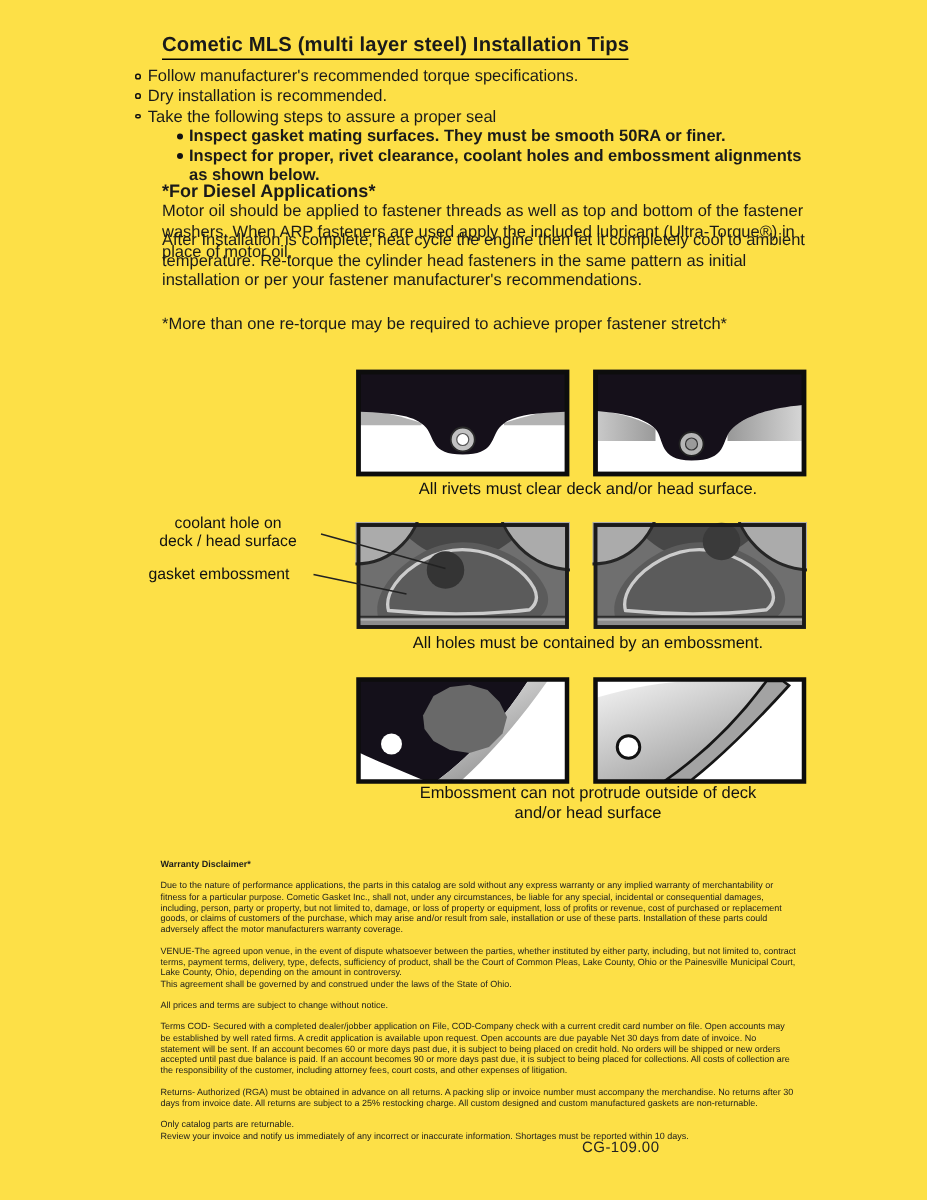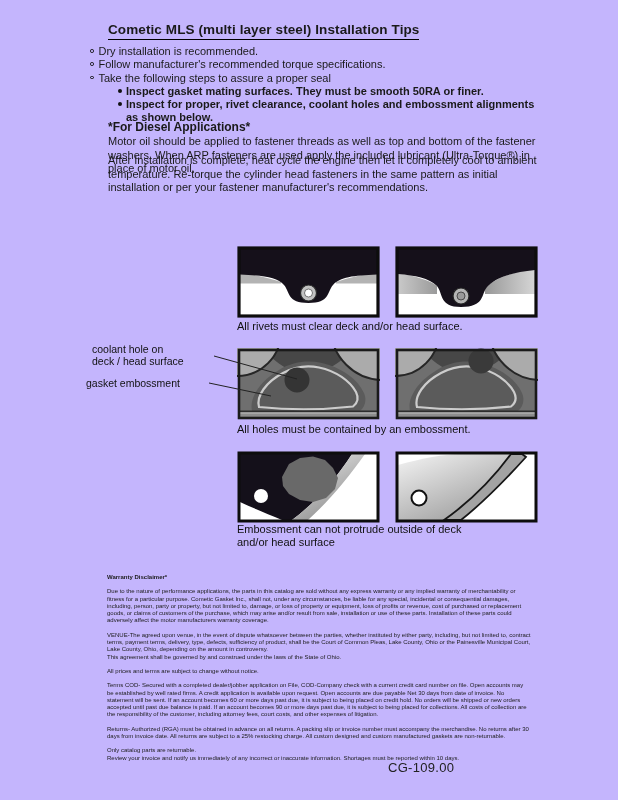--- a/index.html
+++ b/index.html
@@ -1,85 +1,86 @@
 <!DOCTYPE html>
 <html><head>
 <meta charset="utf-8">
 <style>
   * { margin:0; padding:0; box-sizing:border-box; }
   html,body { background:#ffffff; }
   body { font-family:"Liberation Sans", sans-serif; color:#1a1a1a; }
-  .page { position:relative; width:618px; height:800px; background:#c4b5fd; overflow:hidden; }
+  .page { position:relative; width:618px; height:800px; background:#fde047; overflow:hidden; }
 
   .title { position:absolute; left:108px; top:22px; font-size:13.5px; font-weight:bold;
            letter-spacing:.1px; display:inline-block; border-bottom:1.8px solid #000; padding-bottom:2px; }
 
   .bullets { position:absolute; left:90px; top:45px; font-size:11px; line-height:13.3px; width:450px; }
   .b-row { display:flex; align-items:flex-start; }
   .b-row.sub { padding-left:28px;font-weight:bold; }
   .dot-o { flex:0 0 auto; width:3.5px; height:3.5px; border:1px solid #111; border-radius:50%; margin:4px 5px 0 0; }
   .dot-f { flex:0 0 auto; width:4px; height:4px; background:#111; border-radius:50%; margin:4px 4px 0 0; }
 
   .diesel-h { position:absolute; left:108px; top:120px; font-size:12px; font-weight:bold; }
   .para { position:absolute; left:108px; width:432px; font-size:11px; line-height:13.5px; }
   .p1 { top:135px; }
   .p2 { top:154px; }
   .p3 { top:210px; }
 
   .fig-label { position:absolute; width:143px; text-align:center; font-size:12.5px; color:#222; letter-spacing:.4px;margin-top:33px; }
-  .fig-caption { position:absolute; left:237px; font-size:11px; line-height:13px; color:#111; width:310px; }
+  .fig-caption { position:absolute; left:237px; font-size:11px; line-height:13px; color:#111; width:310px;text-align:center; }
   .fig-box { position:absolute; width:143px; height:72px; }
   .fig-box svg { display:block; width:100%; height:100%; }
 
-  .ann { position:absolute; text-align:left; font-size:10.5px; line-height:12px; color:#111; width:120px; }
+  .ann { position:absolute; text-align:center; font-size:10.5px; line-height:12px; color:#111; width:120px; }
   .ann1 { left:92px; top:343px; }
   .ann2 { left:86px; top:377px; }
 
   .leaders { position:absolute; left:0; top:0; pointer-events:none; }
 
   .disclaimer { position:absolute; left:107px; top:574px; width:424px; font-size:6px; line-height:7.3px; color:#1c1c1c; }
   .disclaimer .dh { font-weight:bold; margin-bottom:7px; }
   .disclaimer p { margin:0 0 7px 0; }
   .disclaimer p.tight { margin:0; }
 
-  .doc-code { position:absolute; left:388px; top:760px; font-size:13px; color:#222; letter-spacing:.3px; }
+  .doc-code { position:absolute; left:388px; top:760px; font-size:10px; color:#222; letter-spacing:.3px; }
 </style>
 </head>
 <body>
 
 <div class="page">
 
   <div class="title">Cometic MLS (multi layer steel) Installation Tips</div>
 
   <div class="bullets">
     <div class="b-row">
       <span class="dot-o"></span>
-      <span>Dry installation is recommended.</span>
+      <span>Follow manufacturer's recommended torque specifications.</span>
     </div>
     <div class="b-row">
       <span class="dot-o"></span>
-      <span>Follow manufacturer's recommended torque specifications.</span>
+      <span>Dry installation is recommended.</span>
     </div>
     <div class="b-row">
       <span class="dot-o"></span>
       <span>Take the following steps to assure a proper seal</span>
     </div>
     <div class="b-row sub">
       <span class="dot-f"></span>
       <span>Inspect gasket mating surfaces.  They must be smooth 50RA or finer.</span>
     </div>
     <div class="b-row sub">
       <span class="dot-f"></span>
       <span>Inspect for proper, rivet clearance, coolant holes and embossment alignments as shown below.</span>
     </div>
   </div>
 
   <div class="diesel-h">*For Diesel Applications*</div>
   <div class="para p1">Motor oil should be applied to fastener threads as well as top and bottom of the fastener washers. When ARP fasteners are used apply the included lubricant (Ultra-Torque®) in place of motor oil.</div>
   <div class="para p2">After Installation is complete, heat cycle the engine then let it completely cool to ambient temperature. Re-torque the cylinder head fasteners in the same pattern as initial installation or per your fastener manufacturer's recommendations.</div>
+  <div class="para p3">*More than one re-torque may be required to achieve proper fastener stretch*</div>
 
   <div class="fig-label" style="left:237px; top:231px;">RIGHT</div>
   <div class="fig-label" style="left:395px; top:231px;">WRONG</div>
 
   <div class="fig-box" style="left:237px; top:246px;">
     <svg viewBox="0 0 143 72">
       <rect x="2" y="2" width="139" height="68" fill="#ffffff"></rect>
       <path d="M3,26 C18,28.5 32,32 44,36 L44,37.5 L3,37.5 Z" fill="#b3b3b3"></path>
       <path d="M140,26 C125,28.5 111,32 99,36 L99,37.5 L140,37.5 Z" fill="#b3b3b3"></path>
       <path d="M3,3 H140 V28.5 C116,29.5 103,31 96,39 C90,46 93,57 71.5,57 C50,57 53,46 47,39 C40,31 27,29.5 3,28.5 Z" fill="#15101a"></path>

